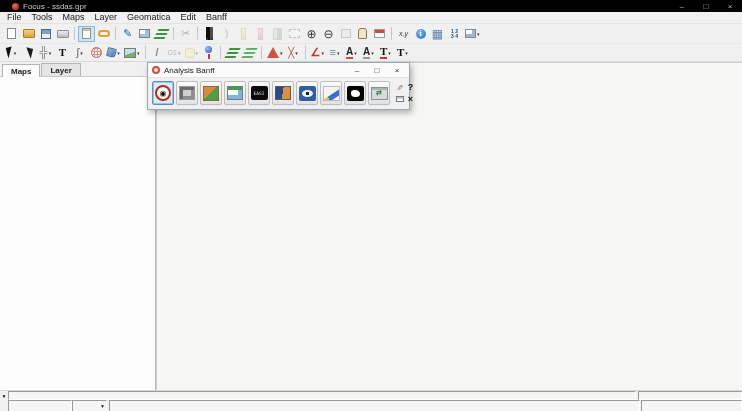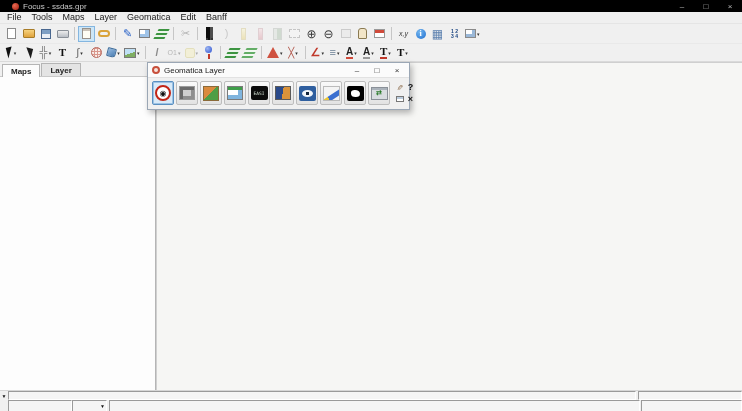--- a/index.html
+++ b/index.html
@@ -338,21 +338,21 @@
       <span class="tab">Layer</span>
     </div>
     <div id="panelbody"></div>
   </div>
   <div id="canvas"></div>
 </div>
 
 <div id="banff">
   <div id="banff-title">
     <span class="banff-ic"></span>
-    <span>Geomatica Layer</span>
+    <span>Analysis Banff</span>
     <span class="spacer"></span>
     <span class="bwbtn">–</span>
     <span class="bwbtn">□</span>
     <span class="bwbtn">×</span>
   </div>
   <div id="banff-body">
     <span id="banff-btns" style="display:flex;">
 
     <span class="btile b-focus sel">
           <span class="bi">◉</span>

